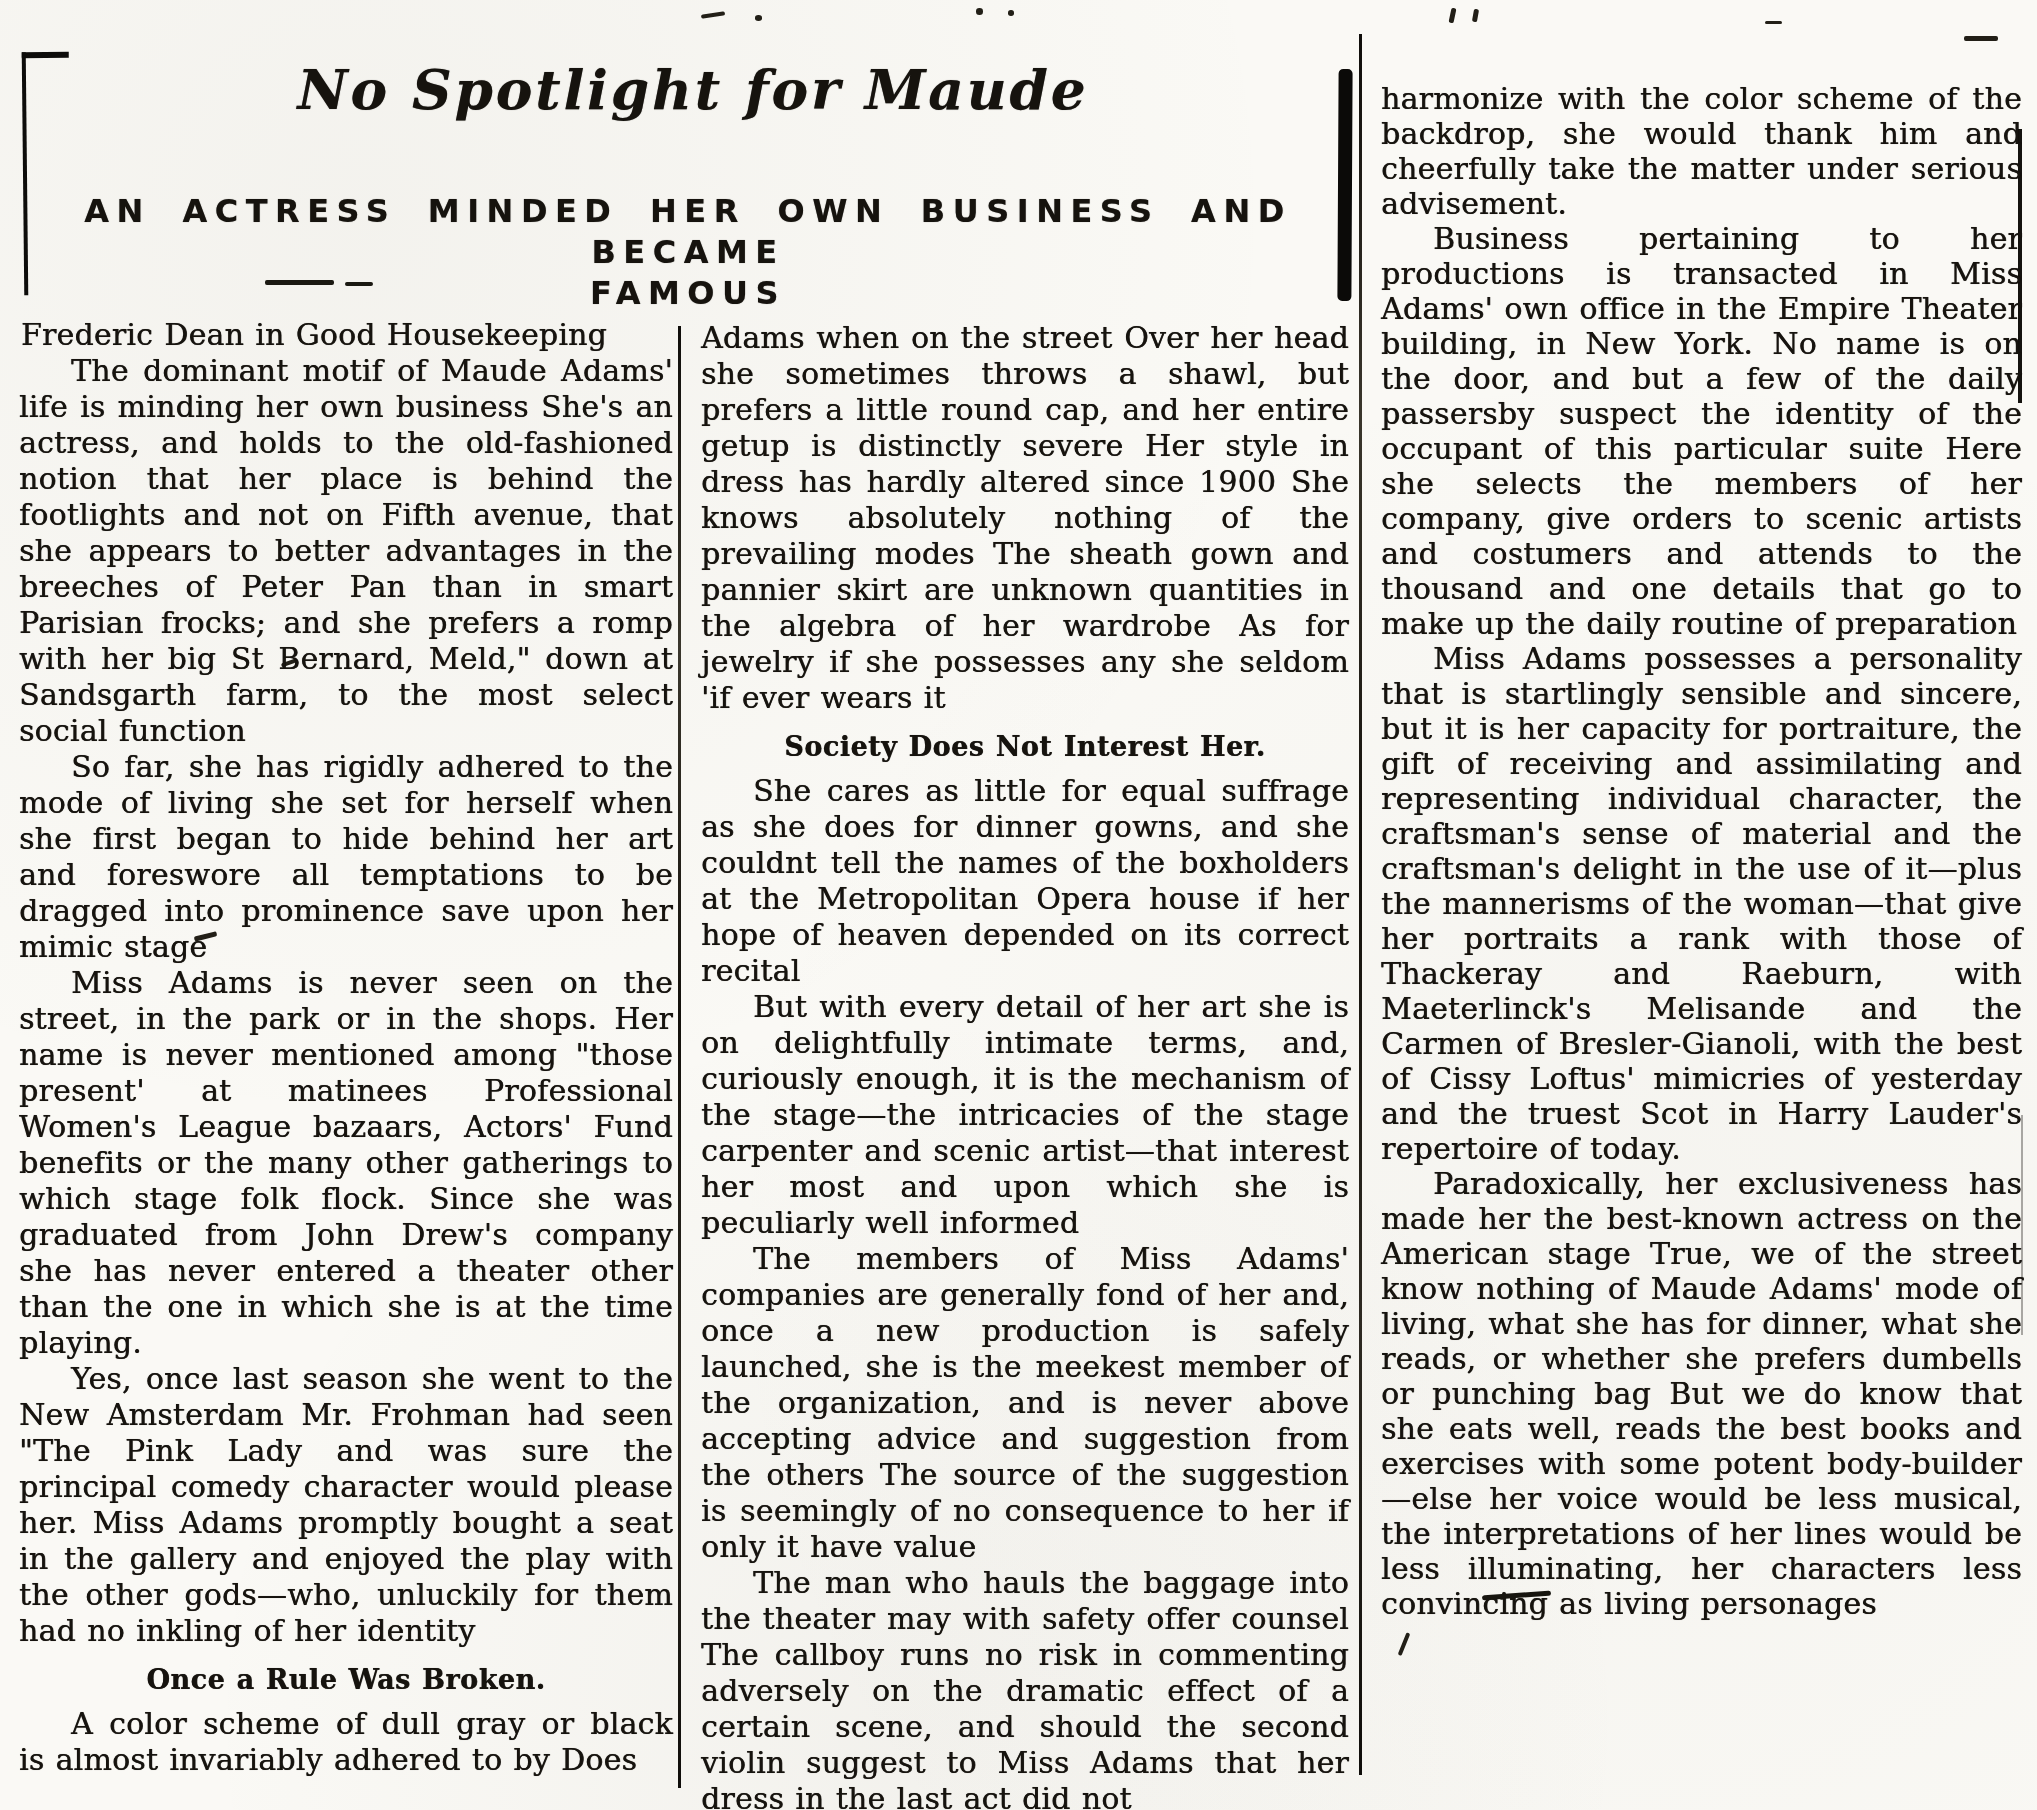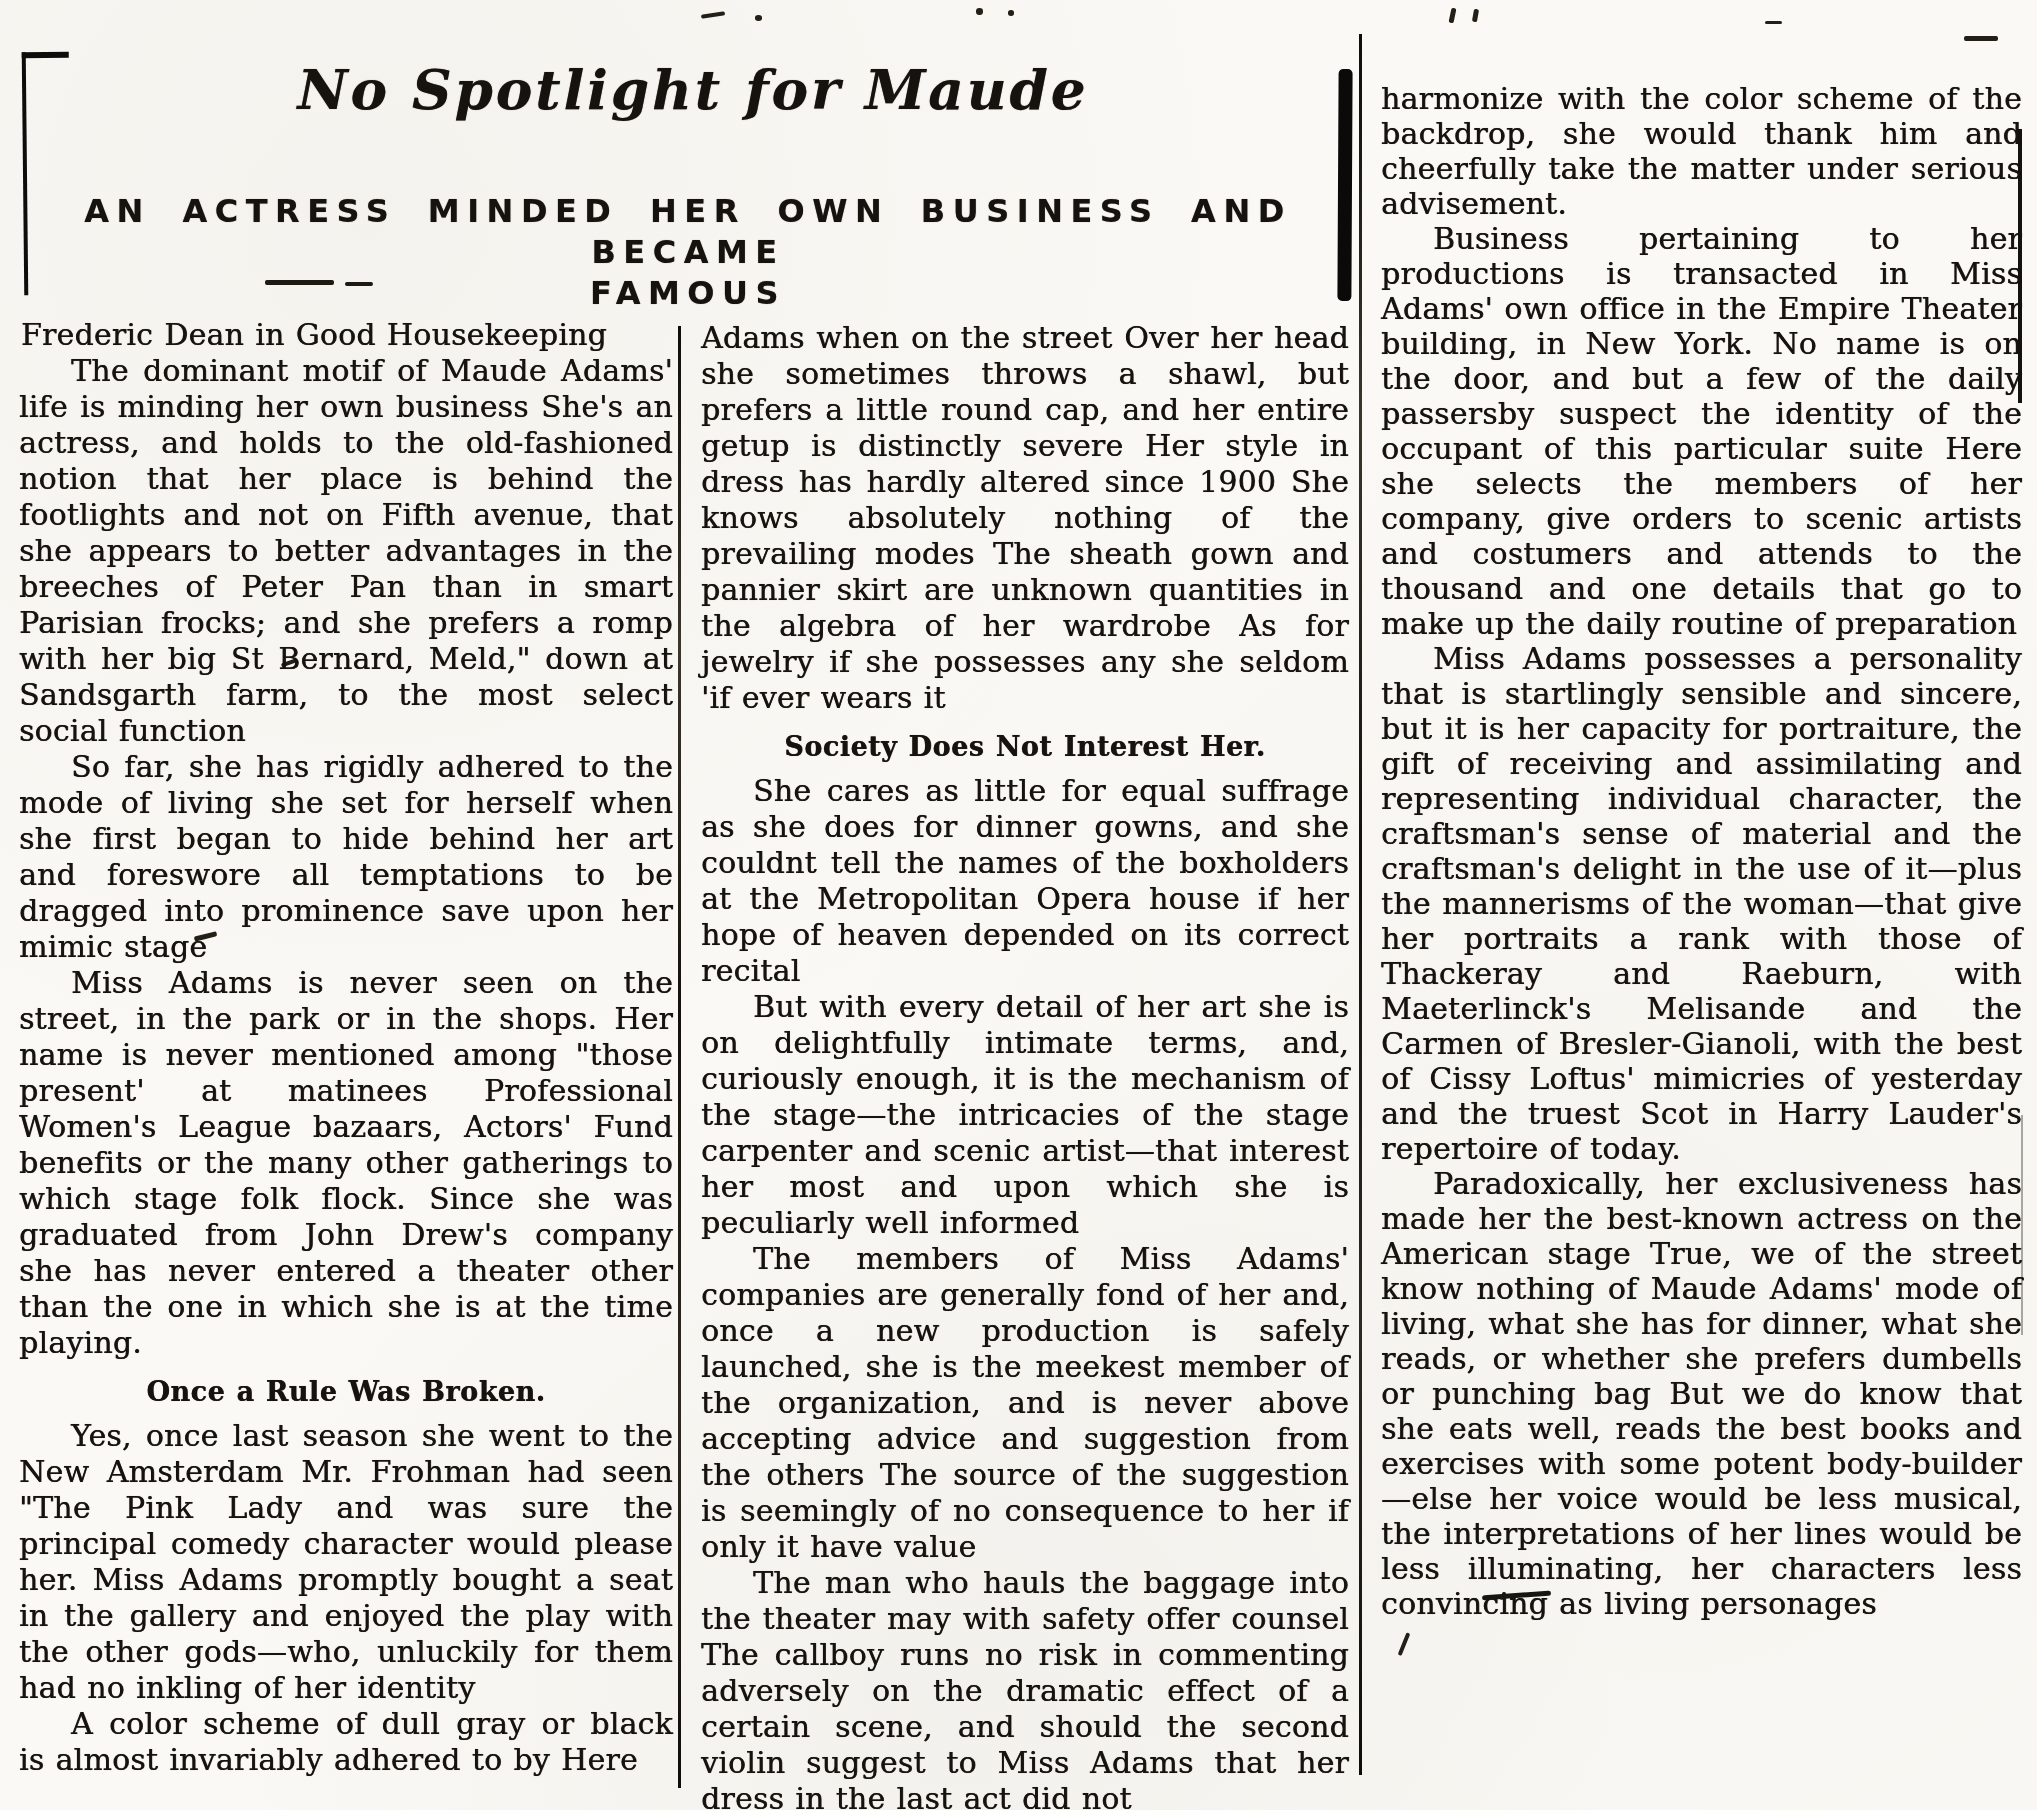--- a/index.html
+++ b/index.html
@@ -102,23 +102,23 @@
   <div class="colrule rule2"></div>
   <div class="inkbar"></div>
   <div class="edgeline"></div>
   <div class="edgeline2"></div>
 
   <div class="column col1">
       <p class="block byline">Frederic Dean in Good Housekeeping</p>
       <p class="block para indent">The dominant motif of Maude Adams' life is minding her own business  She's an actress, and holds to the old-fashioned notion that her place is behind the footlights and not on Fifth avenue, that she appears to better advantages in the breeches of Peter Pan than in smart Parisian frocks; and she prefers a romp with her big St Bernard, Meld," down at Sandsgarth farm, to the most select social function</p>
       <p class="block para indent">So far, she has rigidly adhered to the mode of living she set for herself when she first began to hide behind her art and foreswore all temptations to be dragged into prominence save upon her mimic stage</p>
       <p class="block para indent">Miss Adams is never seen on the street, in the park or in the shops. Her name is never mentioned among "those present' at matinees  Professional Women's League bazaars, Actors' Fund benefits or the many other gatherings to which stage folk flock.  Since she was graduated from John Drew's company she has never entered a theater other than the one in which she is at the time playing.</p>
+      <p class="block para indent">Yes, once last season she went to the New Amsterdam  Mr. Frohman had seen "The Pink Lady  and was sure the principal comedy character would please her.  Miss Adams promptly bought a seat in the gallery and enjoyed the play with the other gods—who, unluckily for them had no inkling of her identity</p>
       <p class="block heading">Once a Rule Was Broken.</p>
-      <p class="block para indent">Yes, once last season she went to the New Amsterdam  Mr. Frohman had seen "The Pink Lady  and was sure the principal comedy character would please her.  Miss Adams promptly bought a seat in the gallery and enjoyed the play with the other gods—who, unluckily for them had no inkling of her identity</p>
-      <p class="block para indent">A color scheme of dull gray or black is almost invariably adhered to by Here</p>
+      <p class="block para indent">A color scheme of dull gray or black is almost invariably adhered to by Does</p>
     </div>
   <div class="column col2">
       <p class="block para">Adams when on the street  Over her head she sometimes throws a shawl, but prefers a little round cap, and her entire getup is distinctly severe  Her style in dress has hardly altered since 1900  She knows absolutely nothing of the prevailing modes  The sheath gown and pannier skirt are unknown quantities in the algebra of her wardrobe  As for jewelry if she possesses any she seldom 'if ever wears it</p>
       <p class="block heading">Society Does Not Interest Her.</p>
       <p class="block para indent">She cares as little for equal suffrage as she does for dinner gowns, and she couldnt tell the names of the boxholders at the Metropolitan Opera house if her hope of heaven depended on its correct recital</p>
       <p class="block para indent">But with every detail of her art she is on delightfully intimate terms, and, curiously enough, it is the mechanism of the stage—the intricacies of the stage carpenter and scenic artist—that interest her most and upon which she is peculiarly well informed</p>
       <p class="block para indent">The members of Miss Adams' companies are generally fond of her and, once a new production is safely launched, she is the meekest member of the organization, and is never above accepting advice and suggestion from the others  The source of the suggestion is seemingly of no consequence to her if only it have value</p>
       <p class="block para indent">The man who hauls the baggage into the theater may with safety offer counsel  The callboy runs no risk in commenting adversely on the dramatic effect of a certain scene, and should the second violin suggest to Miss Adams that her dress in the last act did not</p>
     </div>
   <div class="column col3">

